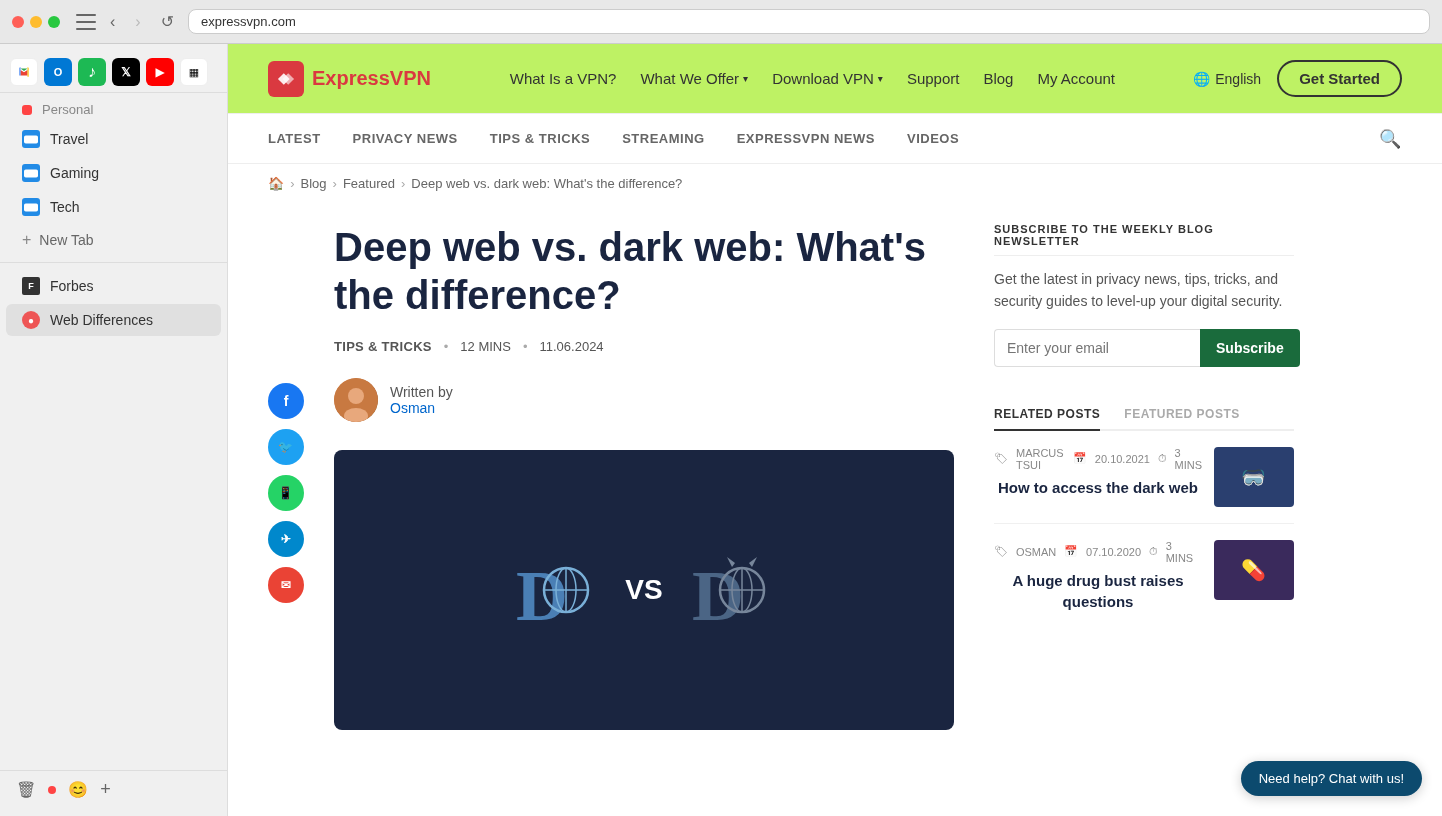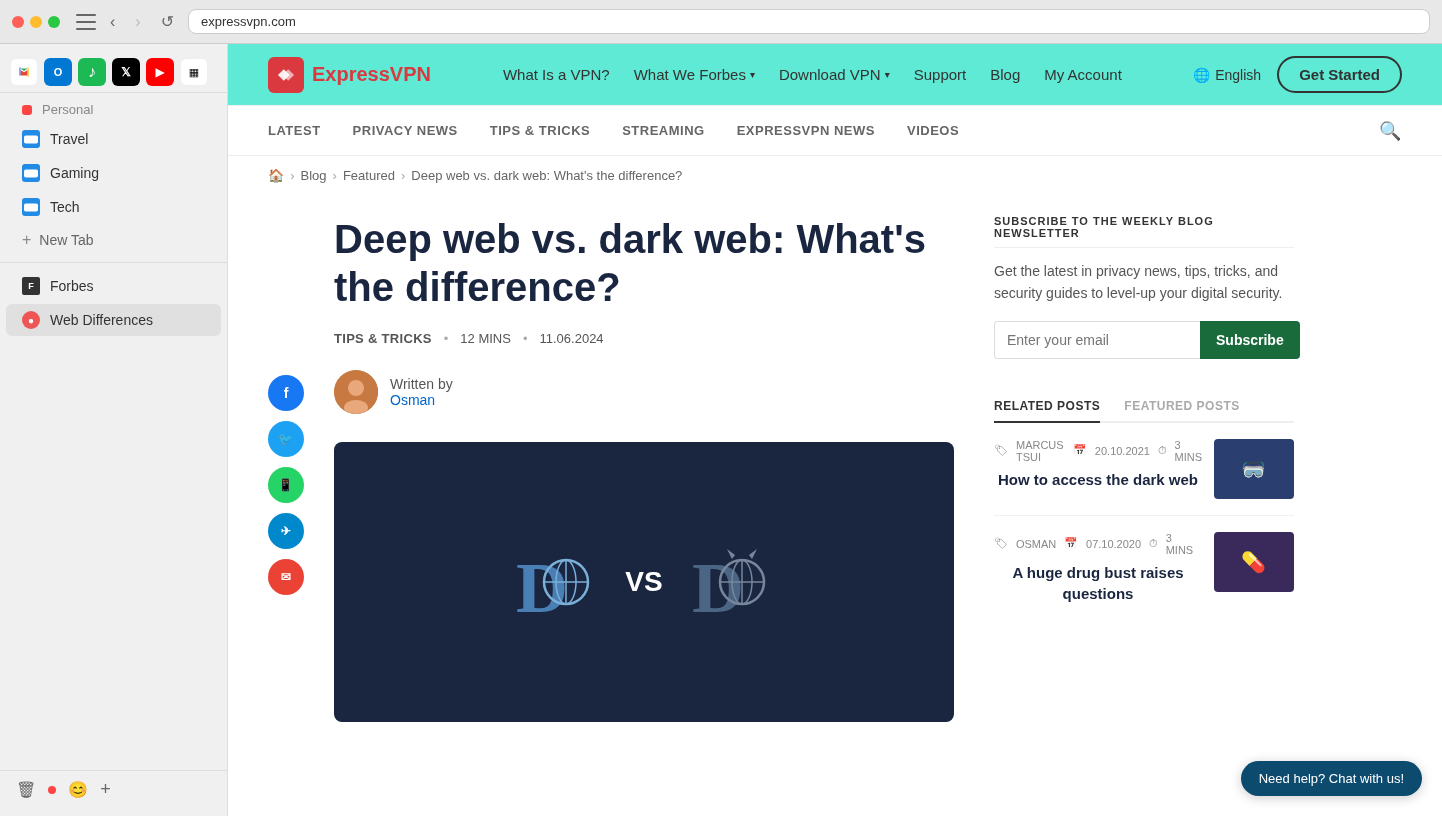--- a/index.html
+++ b/index.html
@@ -49,21 +49,21 @@
     .webdiff-icon { width: 18px; height: 18px; background: #e55; border-radius: 50%; display: flex; align-items: center; justify-content: center; font-size: 10px; color: #fff; }
 
     .sidebar-bottom { margin-top: auto; display: flex; align-items: center; padding: 8px 16px; gap: 12px; border-top: 1px solid #ddd; }
     .sidebar-bottom-icon { font-size: 16px; color: #666; cursor: pointer; }
     .sidebar-dot { width: 8px; height: 8px; background: #f44; border-radius: 50%; }
 
     
     .main-content { flex: 1; overflow-y: auto; background: #fff; }
 
     
-    .site-nav { background: #5eead4; border-bottom: 1px solid #eee; padding: 12px 40px; height: 62px; display: flex; align-items: center; justify-content: space-between; }
+    .site-nav { background: #bef264; border-bottom: 1px solid #eee; padding: 12px 40px; height: 70px; display: flex; align-items: center; justify-content: space-between; }
     .site-logo { display: flex; align-items: center; gap: 8px; }
     .logo-icon { width: 36px; height: 36px; background: #da3940; border-radius: 6px; display: flex; align-items: center; justify-content: center; }
     .logo-icon svg { width: 22px; height: 22px; }
     .logo-text { font-size: 20px; font-weight: 700; color: #da3940; }
     .nav-links { display: flex; align-items: center; gap: 24px; }
     .nav-link { font-size: 15px; color: #333; text-decoration: none; cursor: pointer; }
     .nav-link-dropdown { display: flex; align-items: center; gap: 4px; font-size: 15px; color: #333; cursor: pointer; }
     .nav-link-dropdown .arrow { font-size: 10px; }
     .nav-right { display: flex; align-items: center; gap: 16px; }
     .lang-selector { display: flex; align-items: center; gap: 4px; font-size: 14px; color: #333; cursor: pointer; }
@@ -228,21 +228,21 @@
             <svg viewBox="0 0 30 24" fill="none" width="22" height="22">
               <path d="M4 12 L12 4 L20 12 L12 20 Z" fill="white" opacity="0.9"></path>
               <path d="M10 12 L18 4 L26 12 L18 20 Z" fill="white" opacity="0.6"></path>
             </svg>
           </div>
           <span class="logo-text">ExpressVPN</span>
         </div>
         <div class="nav-links">
           <a class="nav-link">What Is a VPN?</a>
           <div class="nav-link-dropdown">
-            <span>What We Forbes</span>
+            <span>What We Offer</span>
             <span class="arrow">▾</span>
           </div>
           <div class="nav-link-dropdown">
             <span>Download VPN</span>
             <span class="arrow">▾</span>
           </div>
           <a class="nav-link">Support</a>
           <a class="nav-link">Blog</a>
           <a class="nav-link">My Account</a>
         </div>

